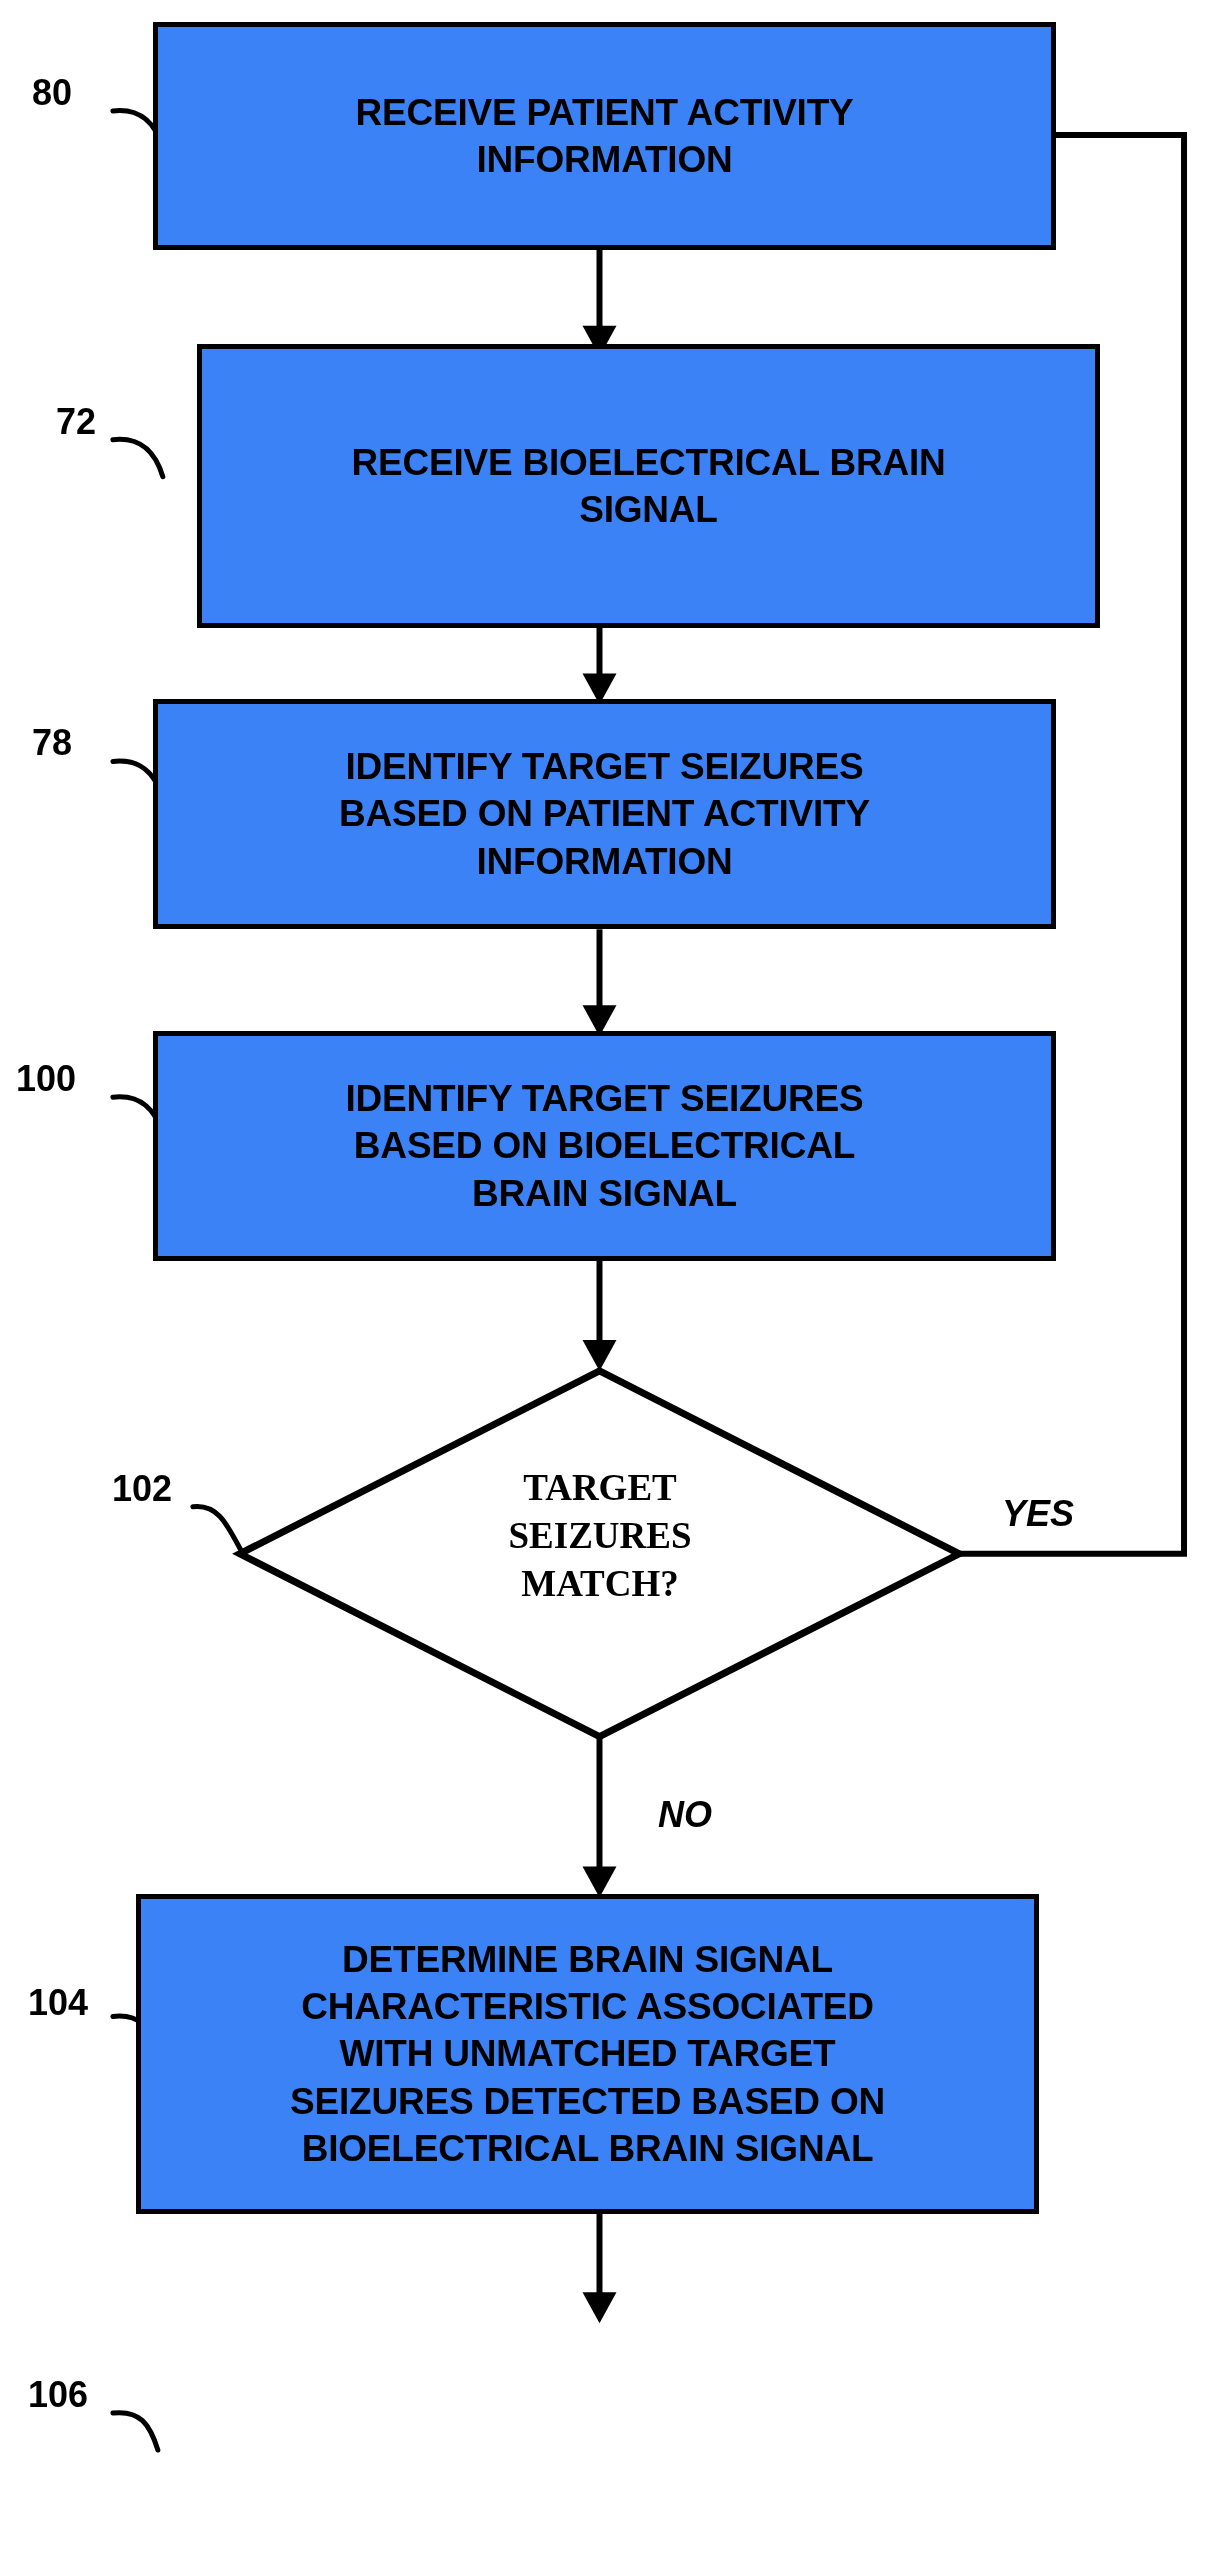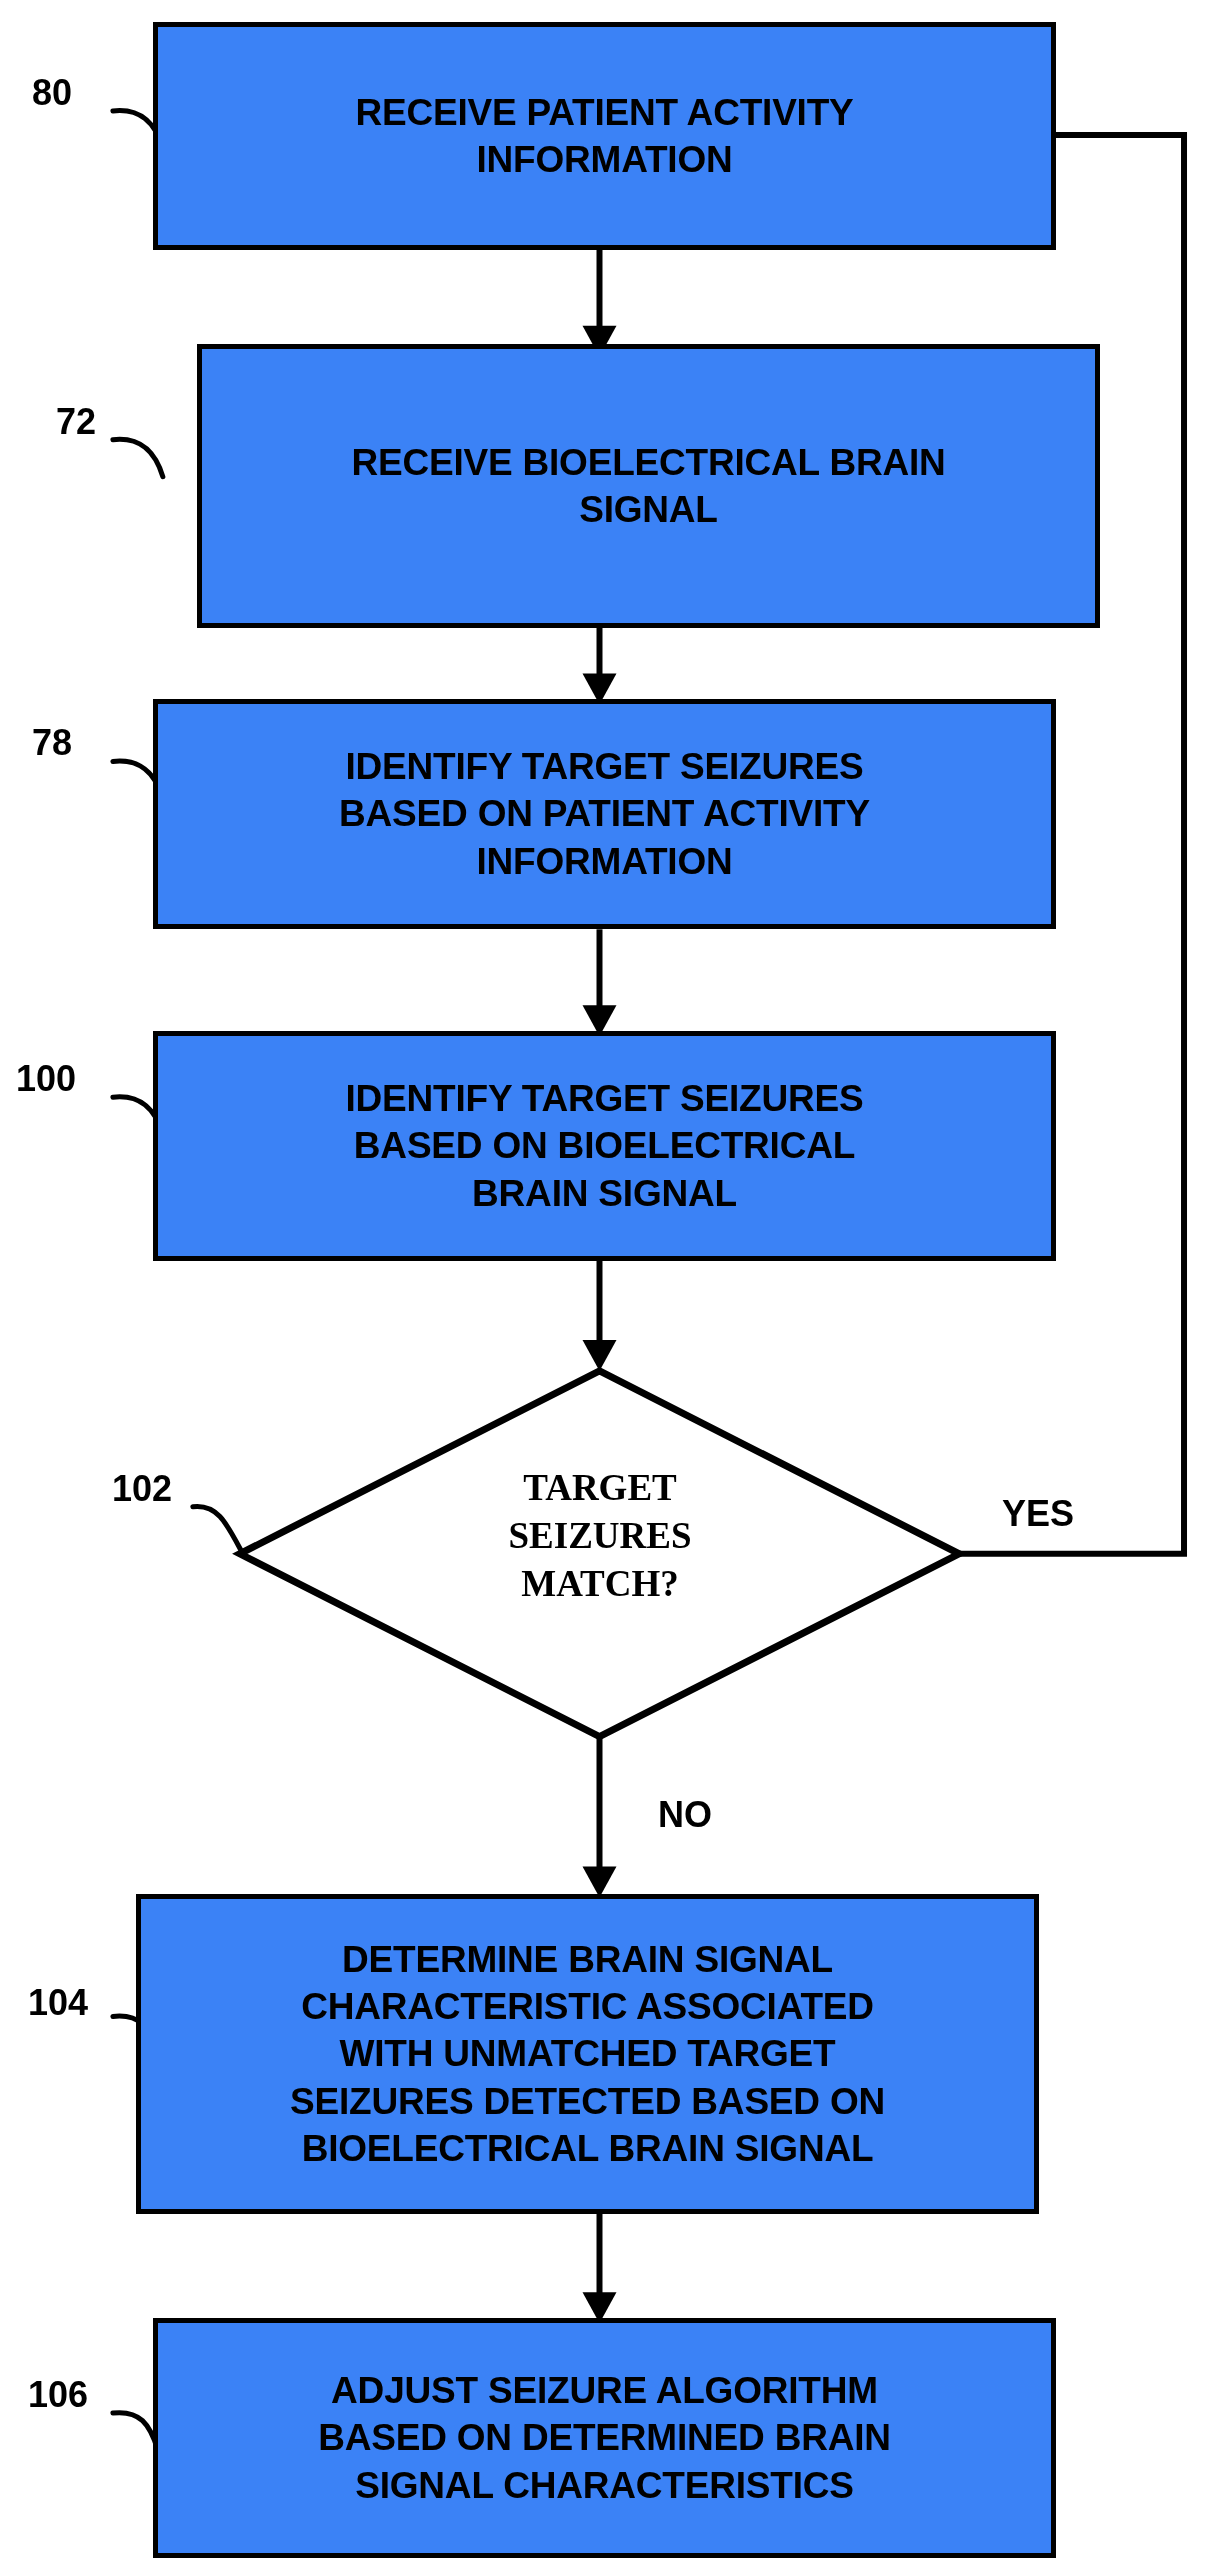--- a/index.html
+++ b/index.html
@@ -65,20 +65,21 @@
     font-size: 36px;
     color: #000000;
     letter-spacing: 0px;
   }
   .edge-label {
     position: absolute;
     font-family: "Liberation Sans", sans-serif;
     font-weight: bold;
     font-size: 36px;
     color: #000000;
+    font-style: italic;
   }
 </style>
 </head>
 <body>
 
 <div id="canvas">
 
   <svg id="flow-svg" viewBox="0 0 1208 2578">
     <defs>
       <marker id="arrow-down" markerWidth="14" markerHeight="14" refX="1.5" refY="6" orient="auto" markerUnits="strokeWidth">
@@ -175,25 +176,20 @@
 MATCH?</div>
 
   <div class="node-box" style="left:136px; top:1894px; width:903px; height:320px;">
     <span class="node-text">DETERMINE BRAIN SIGNAL
 CHARACTERISTIC ASSOCIATED
 WITH UNMATCHED TARGET
 SEIZURES DETECTED BASED ON
 BIOELECTRICAL BRAIN SIGNAL</span>
   </div>
 
-  <div class="node-box" style="left:153px; top:2318px; width:903px; height:240px;">
-    <span class="node-text">ADJUST SEIZURE ALGORITHM
-BASED ON DETERMINED BRAIN
-SIGNAL CHARACTERISTICS</span>
-  </div>
 
   <div class="ref-num" style="left:32px; top:72px;">80</div>
   <div class="ref-num" style="left:20px; top:401px;margin-left:36px;">72</div>
   <div class="ref-num" style="left:32px; top:722px;">78</div>
   <div class="ref-num" style="left:16px; top:1058px;">100</div>
   <div class="ref-num" style="left:112px; top:1468px;">102</div>
   <div class="ref-num" style="left:28px; top:1970px;margin-top:12px;">104</div>
   <div class="ref-num" style="left:28px; top:2374px;">106</div>
 
   <div class="edge-label" style="left:1002px; top:1493px;">YES</div>

